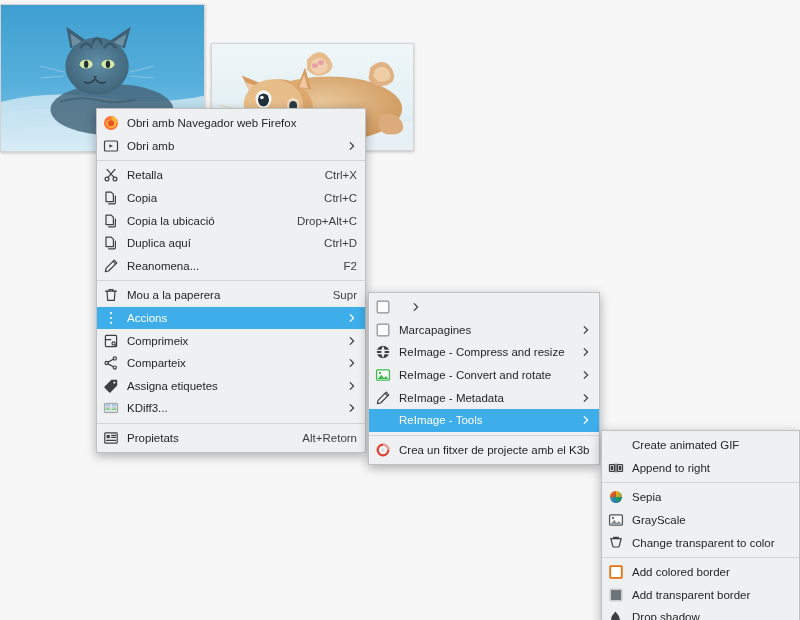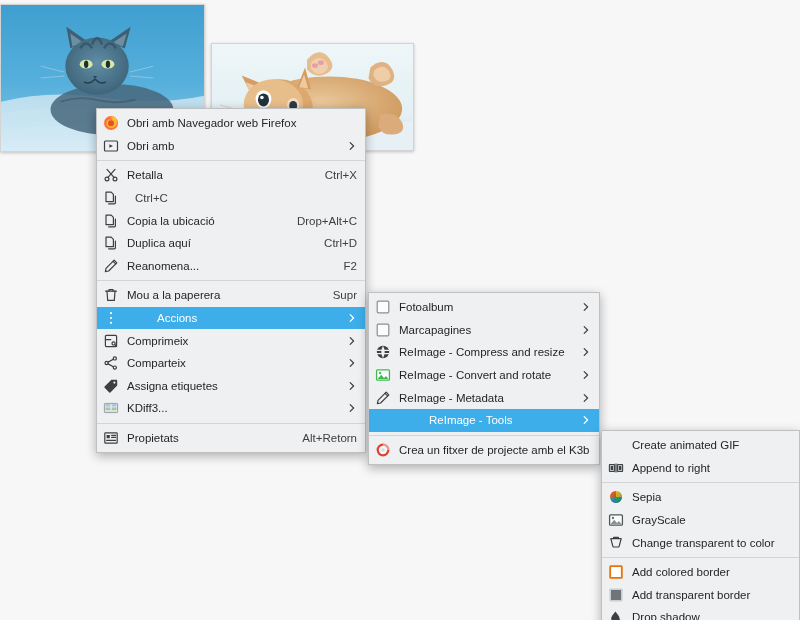--- a/index.html
+++ b/index.html
@@ -37,21 +37,21 @@
   .mi {
     position: relative;
     display: flex;
     align-items: center;
     height: 22.6px;
     padding: 0 8px 0 6px;
     box-sizing: border-box;
     white-space: nowrap;
     cursor: default;
   }
-  .mi.sel { background: #3daee9; color: #ffffff; gap: 30px; }
+  .mi.sel { background: #3daee9; color: #ffffff; }
   .mi .ico {
     width: 16px; height: 16px;
     flex: 0 0 16px;
     margin-right: 8px;
     display: flex; align-items: center; justify-content: center;
   }
   .mi .ico svg { display:block; }
   .mi .lbl { flex: 1 1 auto; overflow: hidden; text-overflow: ellipsis; }
   .mi .acc { flex: 0 0 auto; margin-left: 8px; color: #3c4043; font-size: 11.5px; }
   .mi .arr { flex: 0 0 auto; margin-left: 12px; width: 10px; display:flex; align-items:center; justify-content:center; }
@@ -181,20 +181,21 @@
         <span class="lbl">Retalla</span>
         <span class="acc">Ctrl+X</span>
       </div>
       <div class="mi">
         <span class="ico">
           <svg width="16" height="16" viewBox="0 0 16 16">
             <path d="M3 2.2h5.2l2.2 2.2v7.2H3z" fill="none" stroke="#3c4043" stroke-width="1.2" stroke-linecap="round" stroke-linejoin="round"></path>
             <path d="M5.6 13.8h5.8a1 1 0 0 0 1-1V6" fill="none" stroke="#3c4043" stroke-width="1.2" stroke-linecap="round" stroke-linejoin="round"></path>
           </svg>
         </span>
+        <span class="lbl">Copia</span>
         <span class="acc">Ctrl+C</span>
       </div>
       <div class="mi">
         <span class="ico">
           <svg width="16" height="16" viewBox="0 0 16 16">
             <path d="M3 2.2h5.2l2.2 2.2v7.2H3z" fill="none" stroke="#3c4043" stroke-width="1.2" stroke-linecap="round" stroke-linejoin="round"></path>
             <path d="M5.6 13.8h5.8a1 1 0 0 0 1-1V6" fill="none" stroke="#3c4043" stroke-width="1.2" stroke-linecap="round" stroke-linejoin="round"></path>
           </svg>
         </span>
         <span class="lbl">Copia la ubicació</span>
@@ -327,21 +328,20 @@
       </div>
     </div>
 
   <div class="menu" id="menu-sub1">
       <div class="mi">
         <span class="ico">
           <svg width="16" height="16" viewBox="0 0 16 16">
             <rect x="2.2" y="2.2" width="11.6" height="11.6" rx="1" fill="#fcfcfc" stroke="#8b9094" stroke-width="1.2"></rect>
           </svg>
         </span>
-        <span class="lbl">Fotoalbum</span>
         <span class="arr">
           <svg width="10" height="10" viewBox="0 0 10 10">
             <path d="M3.2 1.6 L6.6 5 L3.2 8.4" fill="none" stroke="#3c4043" stroke-width="1.2" stroke-linecap="round" stroke-linejoin="round"></path>
           </svg>
         </span>
       </div>
       <div class="mi">
         <span class="ico">
           <svg width="16" height="16" viewBox="0 0 16 16">
             <rect x="2.2" y="2.2" width="11.6" height="11.6" rx="1" fill="#fcfcfc" stroke="#8b9094" stroke-width="1.2"></rect>

